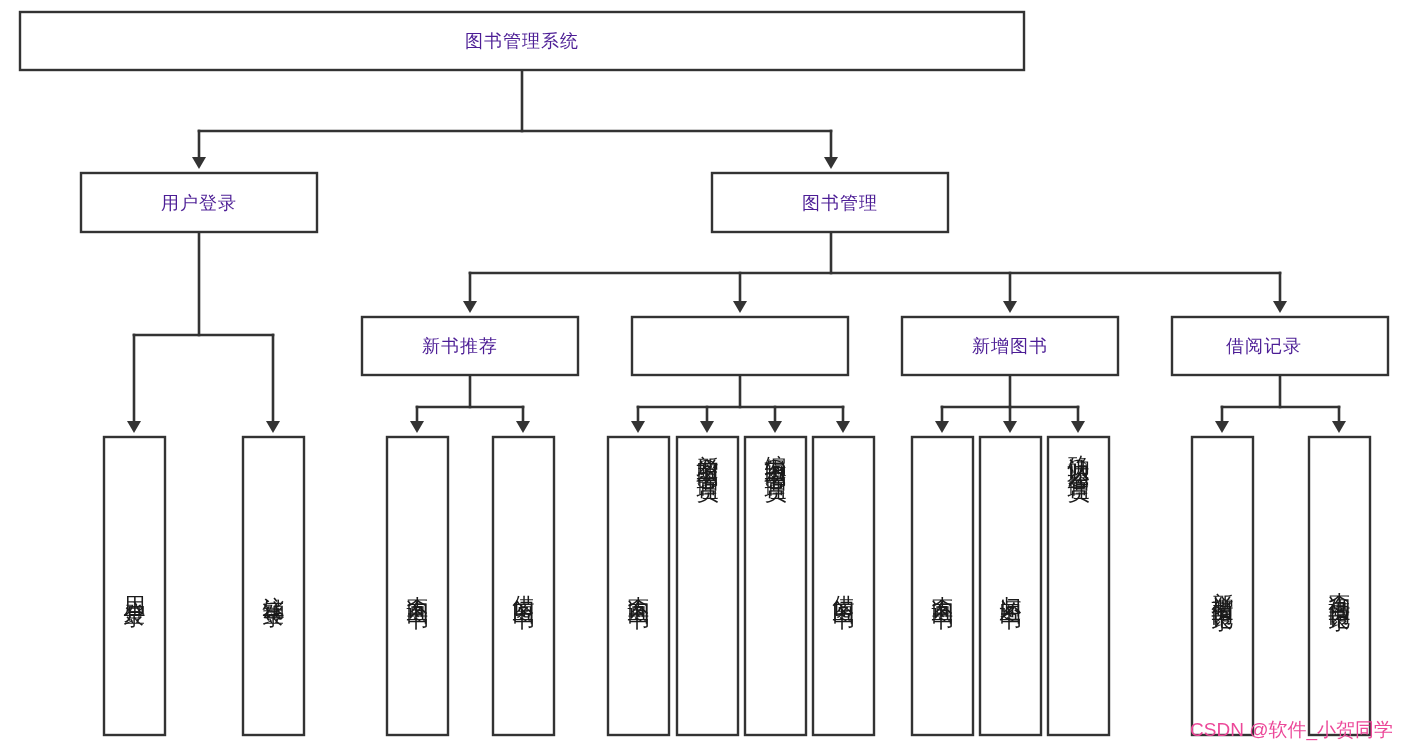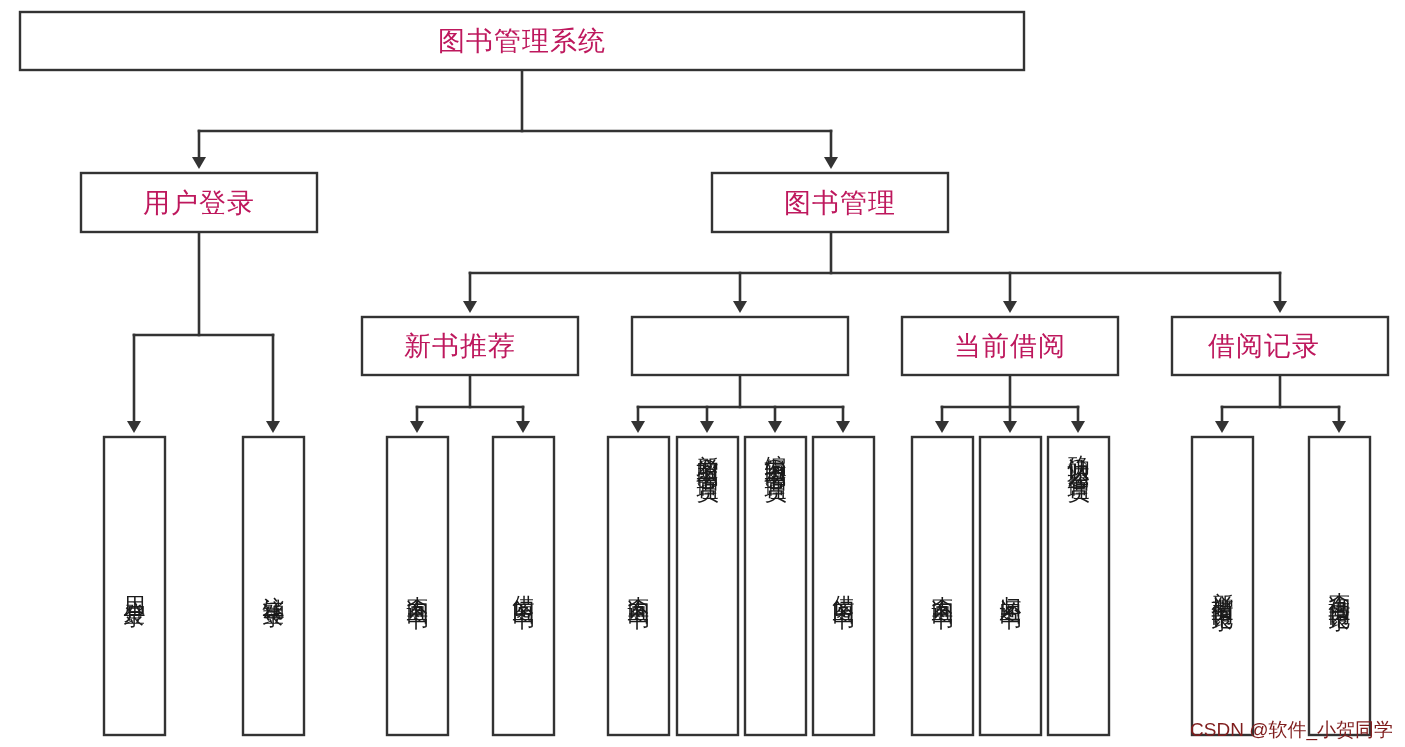--- a/index.html
+++ b/index.html
@@ -59,32 +59,32 @@
   }
   .hlabel-wrap {
     position: absolute;
     display: flex;
     align-items: center;
     justify-content: center;
     pointer-events: none;
   }
   .hlabel-text {
     font-family: "Liberation Sans", "DejaVu Sans", sans-serif;
-    font-size: 27px;
-    color: #be185d;
+    font-size: 18px;
+    color: #4c1d95;
     white-space: nowrap;
     letter-spacing: 1px;
   }
   .watermark {
     position: absolute;
     right: 12px;
     bottom: 4px;
     font-family: "Liberation Sans", "DejaVu Sans", sans-serif;
     font-size: 19px;
-    color: #7f1d1d;
+    color: #ec4899;
     white-space: nowrap;
     user-select: none;
   }
 </style>
 </head>
 <body>
 
 <div id="diagram-root">
 
   <svg class="flow" viewBox="0 0 1405 747" xmlns="http://www.w3.org/2000/svg">
@@ -181,21 +181,21 @@
   <div class="hlabel-wrap" style="left:712px; top:173px; width:236px; height:59px;padding-left:10px;">
     <span class="hlabel-text">图书管理</span>
   </div>
 
   <div class="hlabel-wrap" style="left:362px; top:317px; width:196px; height:58px;border-radius:18px;">
     <span class="hlabel-text">新书推荐</span>
   </div>
 
 
   <div class="hlabel-wrap" style="left:902px; top:317px; width:216px; height:58px;">
-    <span class="hlabel-text">当前借阅</span>
+    <span class="hlabel-text">新增图书</span>
   </div>
 
   <div class="hlabel-wrap" style="left:1172px; top:317px; width:184px; height:58px;">
     <span class="hlabel-text">借阅记录</span>
   </div>
 
   <div class="vlabel-wrap" style="left:104px; top:437px; width:61px; height:298px;">
     <span class="vlabel-text">用户登录</span>
   </div>
 

